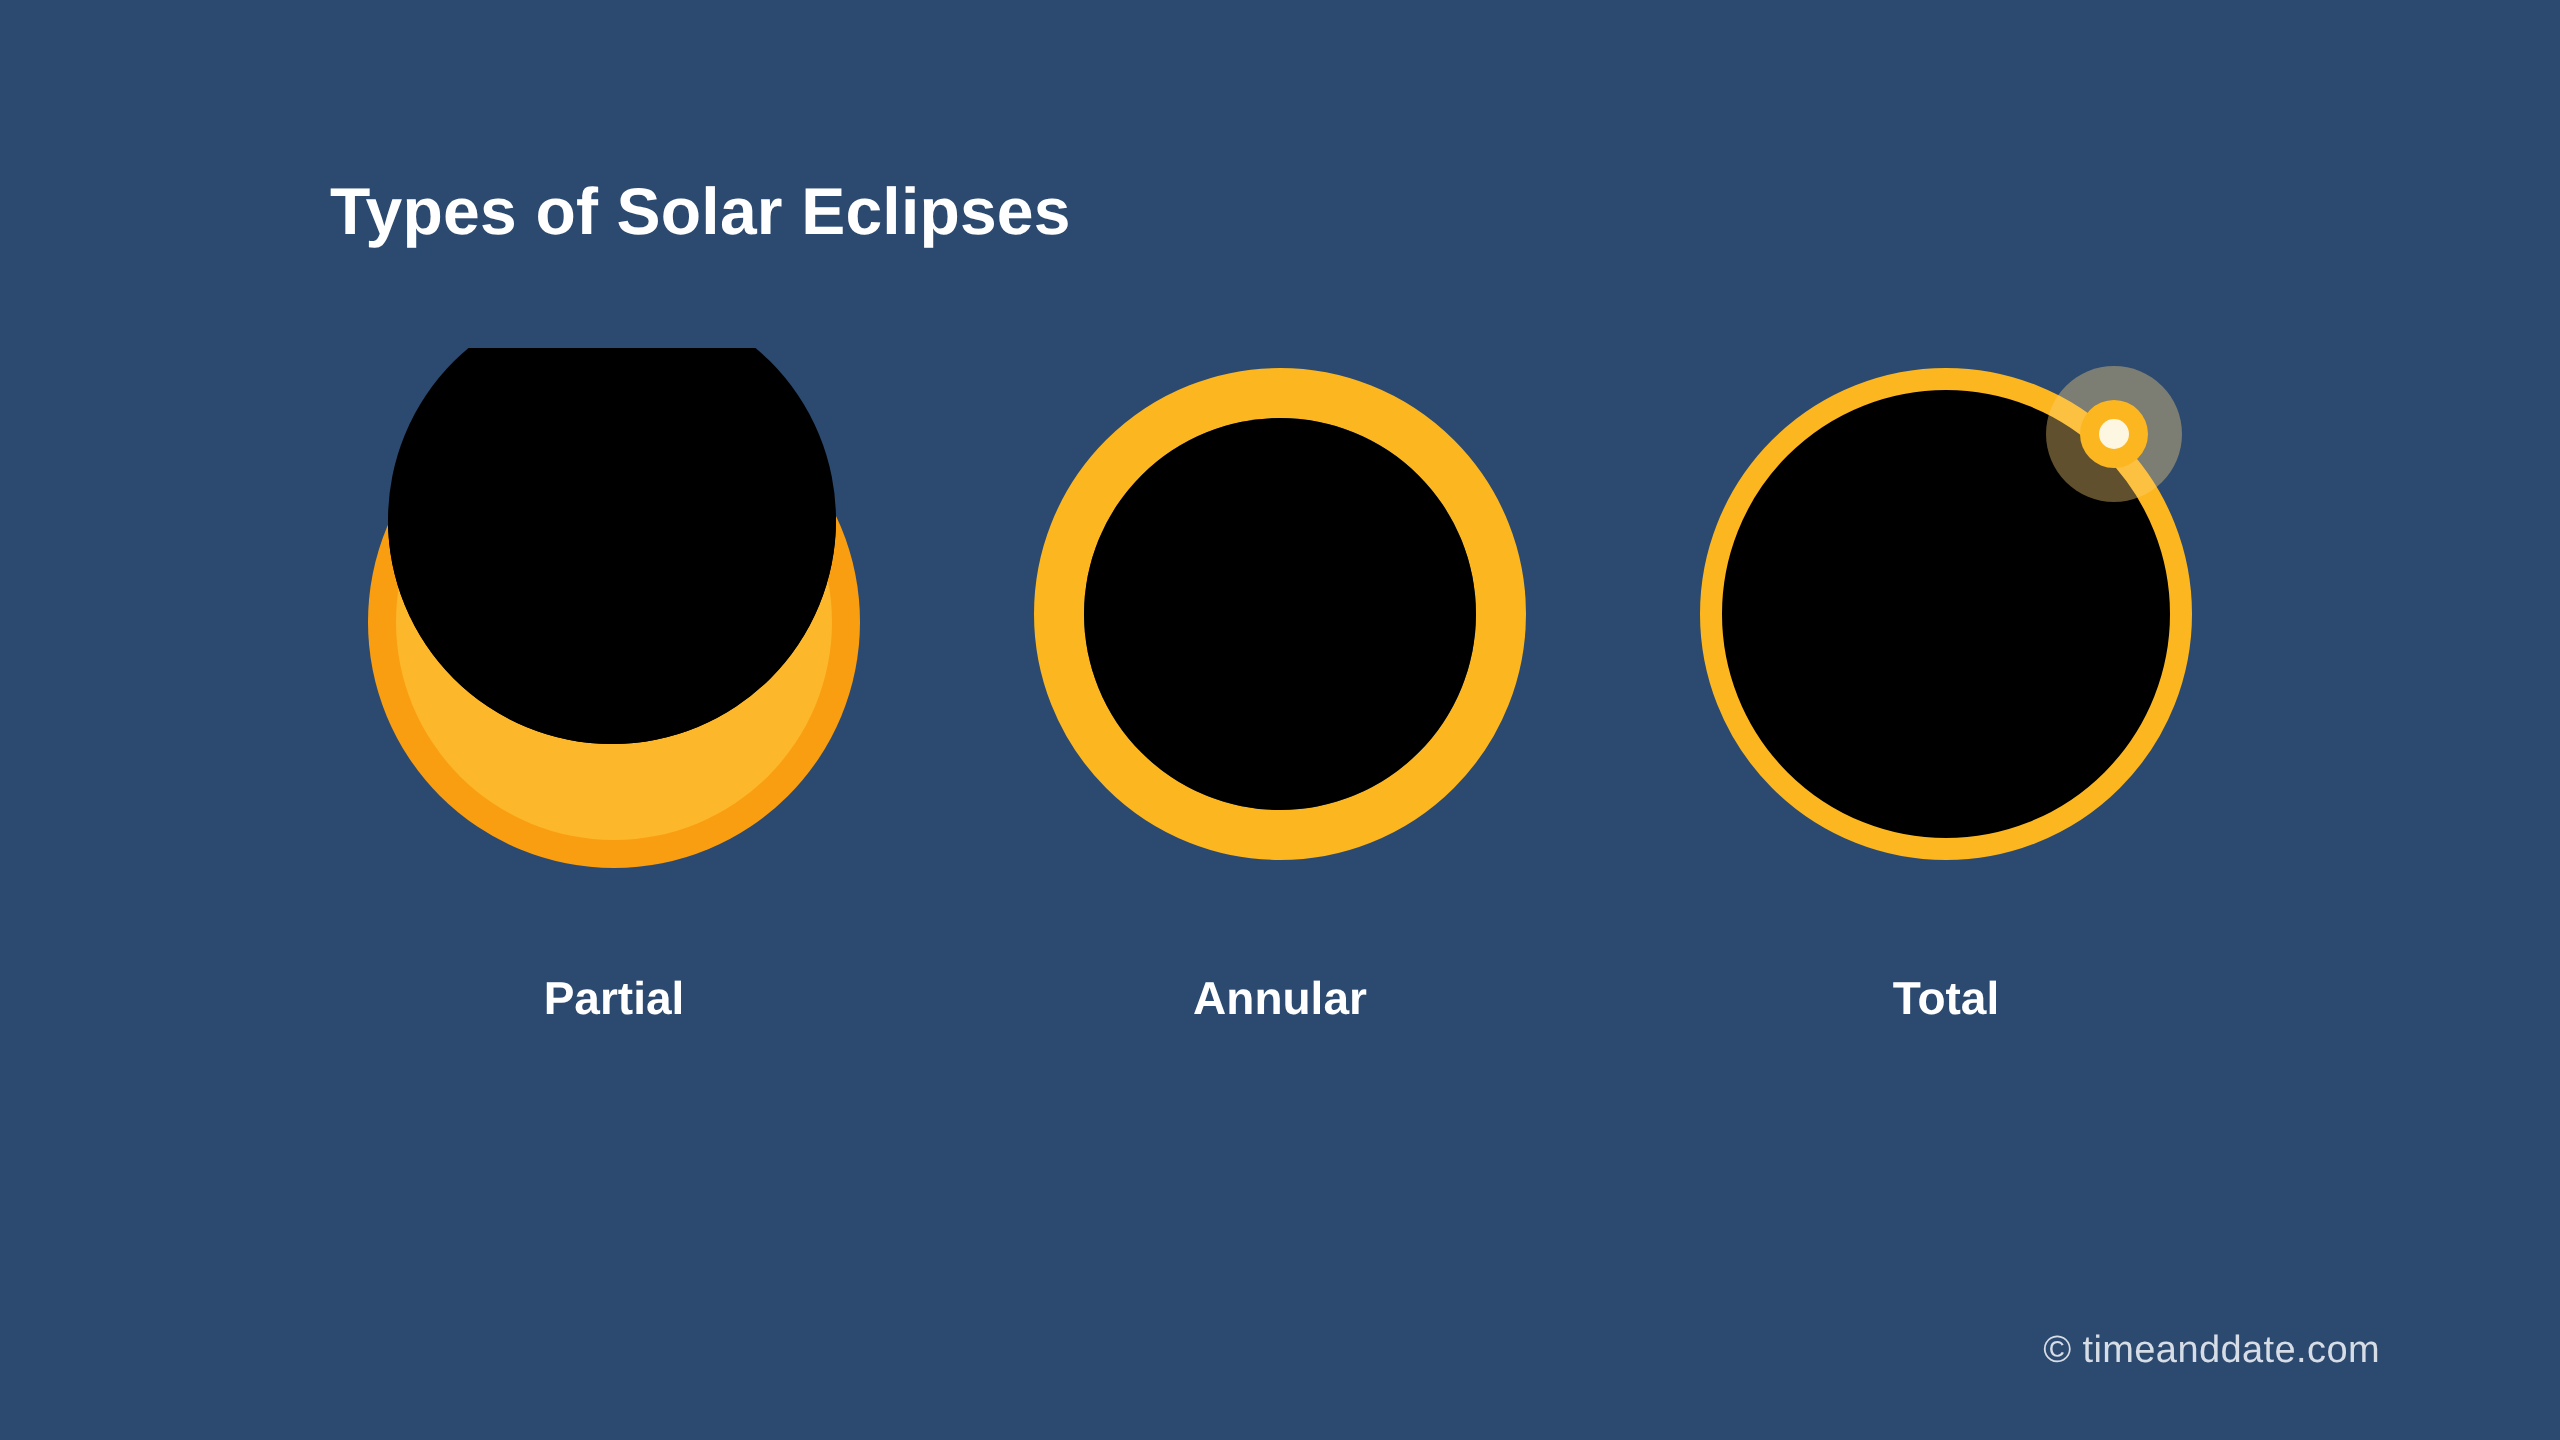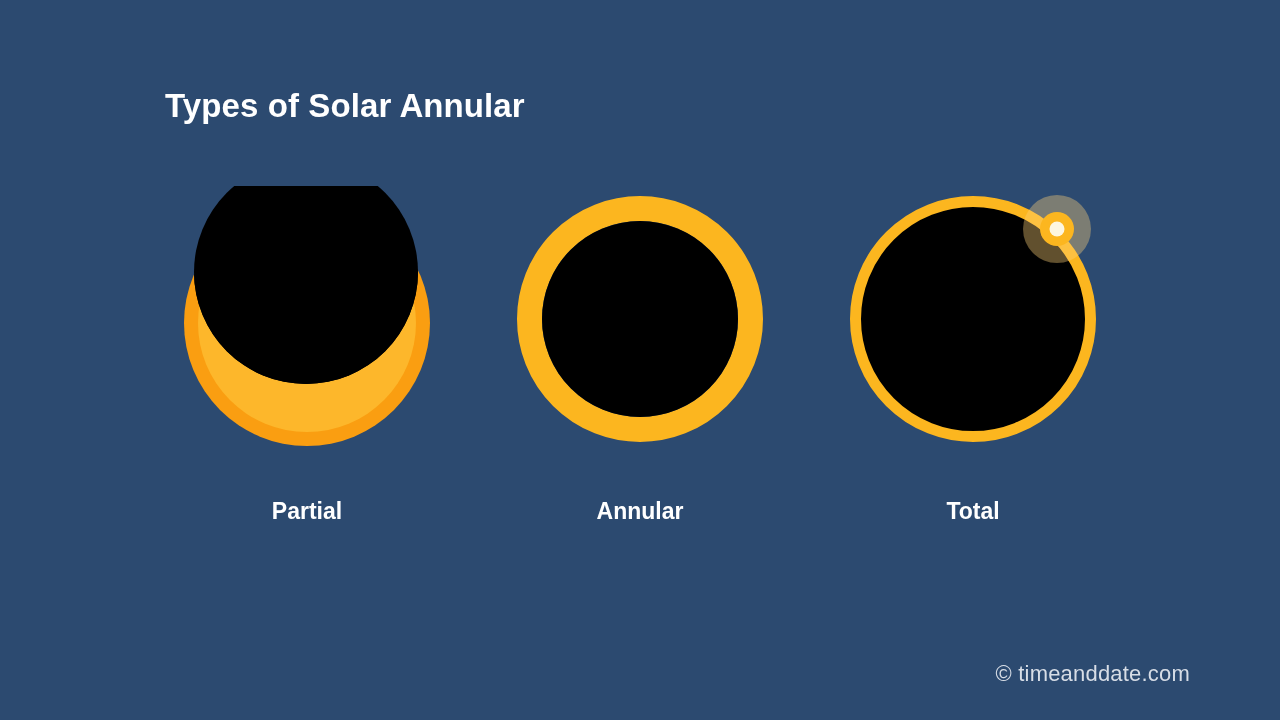--- a/index.html
+++ b/index.html
@@ -33,21 +33,21 @@
     font-weight: bold;
     color: #ffffff;
     letter-spacing: 0.1px;
     line-height: 44px;
     white-space: nowrap;
   }
 
   
   .eclipse-col {
     position: absolute;
-    top: 186px;
+    top: 174px;
     width: 280px;
     height: 360px;
     text-decoration: underline;
   }
   #col-partial { left: 167px; }
   #col-annular { left: 500px; }
   #col-total   { left: 833px; }
 
   .eclipse-figure {
     position: relative;
@@ -65,32 +65,32 @@
     font-weight: bold;
     color: #ffffff;
     white-space: nowrap;
   }
 
   
   #footer-credit {
     position: absolute;
     right: 90px;
     bottom: 33px;
-    font-size: 22px;
+    font-size: 19px;
     color: #d7dde6;
     white-space: nowrap;
     letter-spacing: 0.2px;
   }
 </style>
 </head>
 <body>
 
 <div id="stage">
 
-  <div id="page-title">Types of Solar Annular</div>
+  <div id="page-title">Types of Solar Eclipses</div>
 
   <div class="eclipse-col" id="col-partial">
     <div class="eclipse-figure">
       <svg width="280" height="280" viewBox="0 0 280 280">
         <defs>
           <clipPath id="clip-partial-sun">
             <circle cx="140" cy="137" r="123"></circle>
           </clipPath>
         </defs>
 

